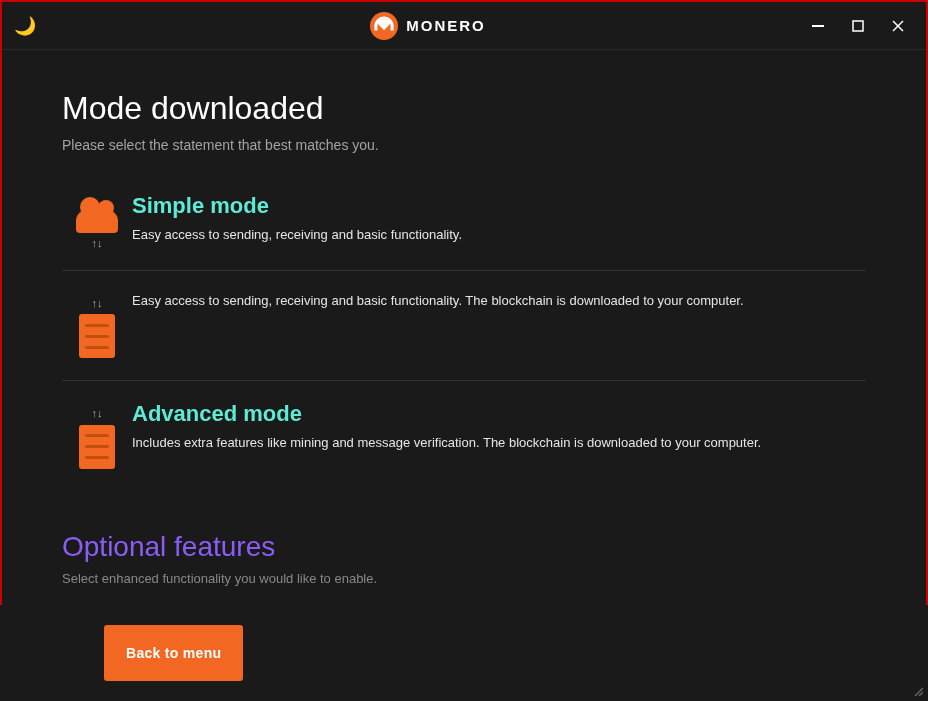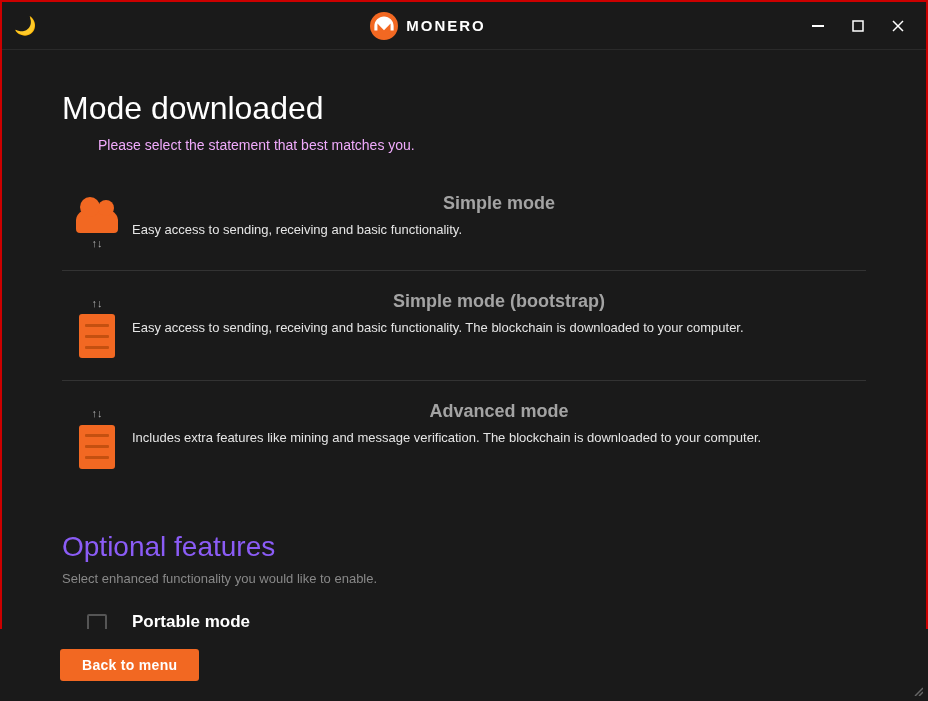--- a/index.html
+++ b/index.html
@@ -107,23 +107,22 @@
     
     .page-title {
       font-size: 32px;
       font-weight: 300;
       color: #ffffff;
       margin-bottom: 10px;
     }
 
     .page-subtitle {
       font-size: 14px;
-      color: #f0abfc;
+      color: #a3a3a3;
       margin-bottom: 30px;
-      margin-left: 36px;
     }
 
     
     .mode-list {
       margin-bottom: 40px;
     }
 
     .mode-item {
       display: flex;
       align-items: flex-start;
@@ -212,25 +211,24 @@
       height: 3px;
       background: #c45010;
       border-radius: 1px;
     }
 
     .mode-info {
       flex: 1;
     }
 
     .mode-title {
-      font-size: 18px;
+      font-size: 22px;
       font-weight: 600;
-      color: #a3a3a3;
+      color: #5eead4;
       margin-bottom: 6px;
-      text-align: center;
     }
 
     .mode-desc {
       font-size: 13px;
       color: #e5e5e5;
       line-height: 1.5;
     }
 
     
     .section-title {
@@ -304,26 +302,27 @@
       padding: 20px 60px;
       display: flex;
       align-items: center;
       background: #1a1a1a;
     }
 
     .back-btn {
       background: #f26822;
       color: #ffffff;
       border: none;
-      padding: 8px 22px;
+      padding: 20px 22px;
       border-radius: 3px;
       font-size: 14px;
       font-weight: 600;
       cursor: pointer;
       letter-spacing: 0.3px;
+      margin-left: 44px;
     }
 
     
     .resize-handle {
       position: absolute;
       bottom: 4px;
       right: 4px;
       width: 14px;
       height: 14px;
       cursor: se-resize;
@@ -393,21 +392,20 @@
       <div class="mode-item">
         <div class="mode-icon-wrapper">
           <div class="transfer-arrows" style="margin-bottom:4px;">↑↓</div>
           <div class="server-icon">
             <div class="server-line"></div>
             <div class="server-line"></div>
             <div class="server-line"></div>
           </div>
         </div>
         <div class="mode-info">
-          <div class="mode-title">Simple mode (bootstrap)</div>
           <div class="mode-desc">Easy access to sending, receiving and basic functionality. The blockchain is downloaded to your computer.</div>
         </div>
       </div>
 
       <div class="mode-item" style="border-bottom: none;">
         <div class="mode-icon-wrapper">
           <div class="transfer-arrows" style="margin-bottom:4px;">↑↓</div>
           <div class="server-icon">
             <div class="server-line"></div>
             <div class="server-line"></div>

